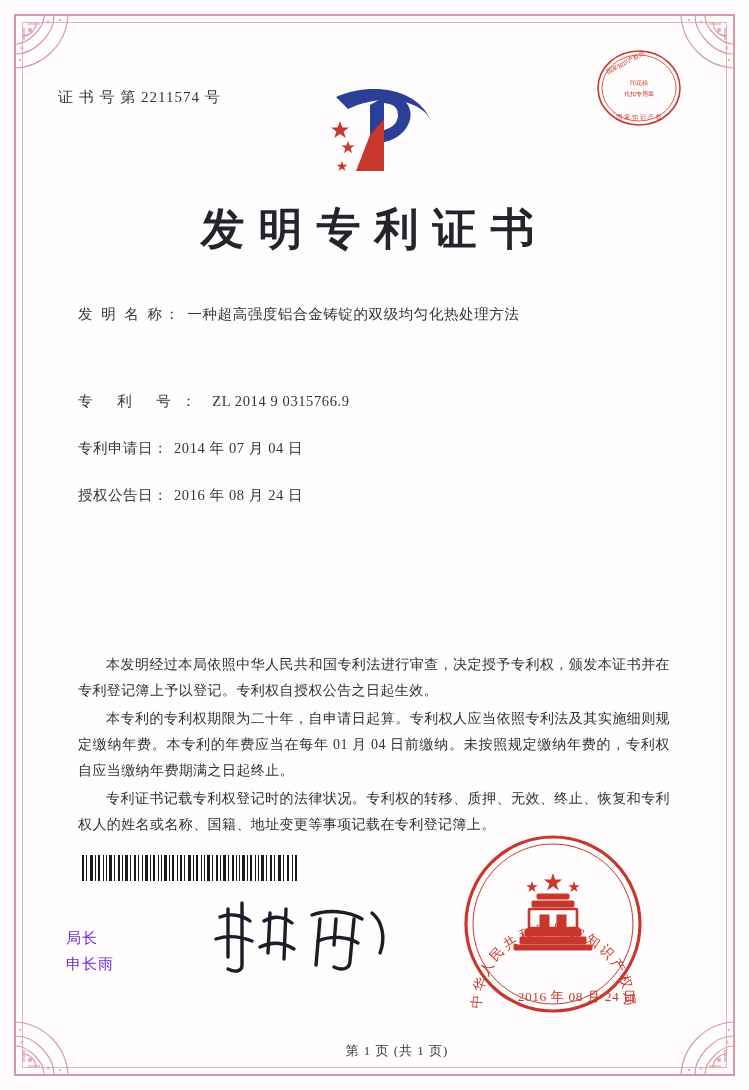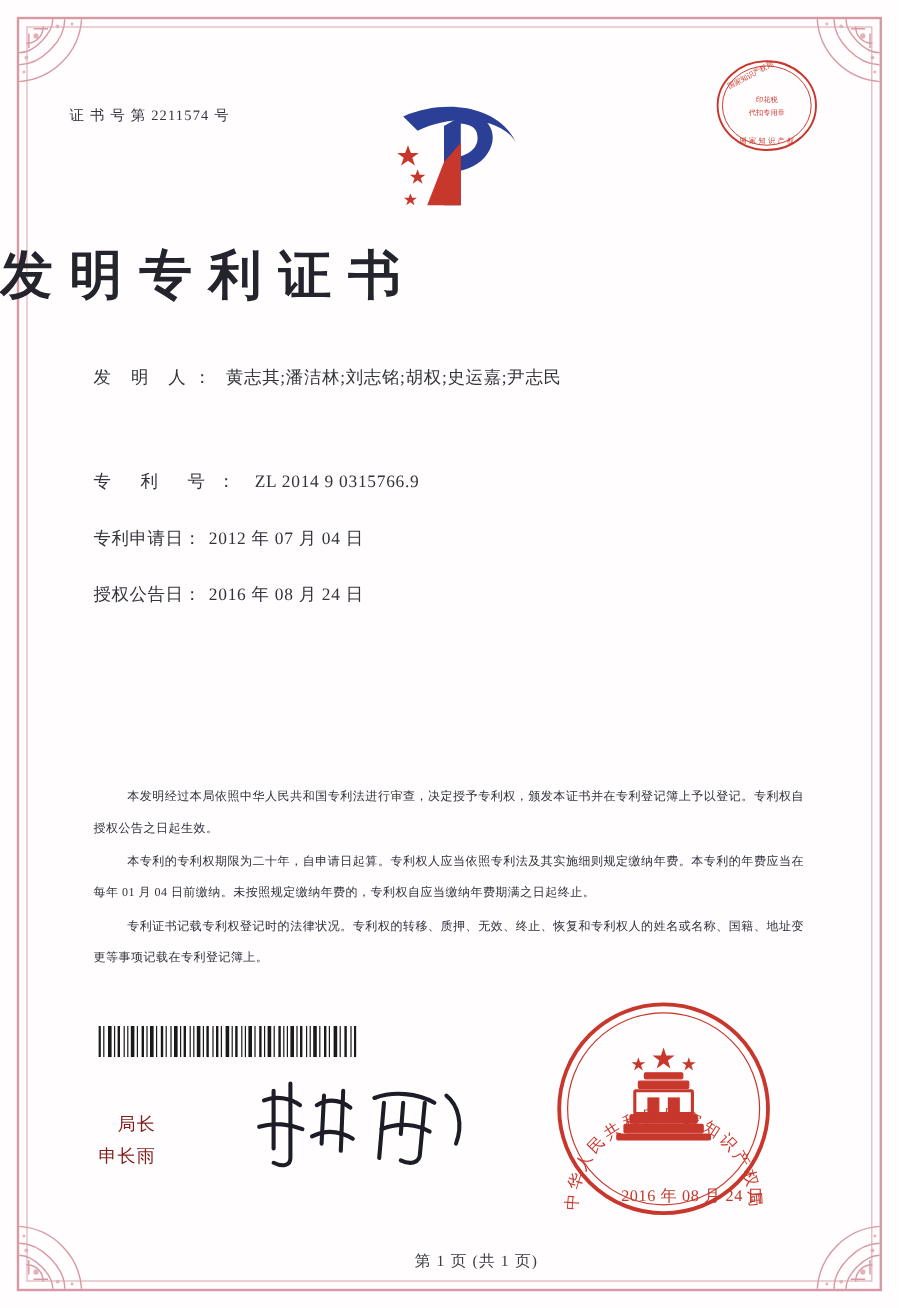--- a/index.html
+++ b/index.html
@@ -43,41 +43,42 @@
   .corner svg { display:block; }
   .c-tl { left: 14px; top: 14px; }
   .c-tr { right: 14px; top: 14px; transform: scaleX(-1); }
   .c-bl { left: 14px; bottom: 14px; transform: scaleY(-1); }
   .c-br { right: 14px; bottom: 14px; transform: scale(-1,-1); }
 
   
   .cert-no {
     position: absolute;
     left: 58px; top: 88px;
-    font-size: 12px;
+    font-size: 15px;
     letter-spacing: 1px;
     color: #35353d;
     white-space: nowrap;
   }
 
   .logo {
     position: absolute;
     left: 318px; top: 75px;
     width: 120px; height: 110px;
   }
 
   .seal-top {
     position: absolute;
     right: 62px; top: 40px;
     width: 96px; height: 96px;
   }
 
   .title {
     position: absolute;
     left: 0; right: 0; top: 200px;
+    text-align: center;
     font-size: 44px;
     font-weight: bold;
     letter-spacing: 14px;
     color: #24242c;
     font-family: "DejaVu Serif", "Liberation Serif", serif;
   }
 
   
   .fields {
     position: absolute;
@@ -101,47 +102,46 @@
   .field-value {
     margin-left: 6px;
     letter-spacing: 0.6px;
   }
 
   
   .body-text {
     position: absolute;
     left: 78px; top: 652px;
     width: 592px;
-    font-size: 10px;
+    font-size: 14px;
     line-height: 26px;
     color: #30303a;
     text-align: justify;
     letter-spacing: 0.4px;
   }
   .body-text p {
     margin: 0 0 2px 0;
     text-indent: 28px;
   }
 
   
   .barcode {
     position: absolute;
     left: 82px; top: 855px;
     width: 215px; height: 26px;
   }
 
   
   .sig-label {
     position: absolute;
-    left: 82px; top: 925px;
+    left: 66px; top: 925px;
     font-size: 15px;
     line-height: 26px;
     letter-spacing: 1px;
-    color: #7f1d1d;
-    text-align: right;
+    color: #6d28d9;
   }
   .sig-hand {
     position: absolute;
     left: 208px; top: 895px;
     width: 190px; height: 85px;
   }
 
   
   .seal-main {
     position: absolute;
@@ -282,30 +282,30 @@
         <text x="48" y="56" text-anchor="middle">代扣专用章</text>
         <text x="48" y="79" text-anchor="middle">国 家 知 识 产 权</text>
       </g>
     </svg>
   </div>
 
   <div class="title">发明专利证书</div>
 
   <div class="fields">
     <div class="field-row">
-      <span class="field-label sp1">发 明 人：</span>
-      <span class="field-value">黄志其;潘洁林;刘志铭;胡权;史运嘉;尹志民</span>
+      <span class="field-label sp3">发 明 名 称：</span>
+      <span class="field-value">一种超高强度铝合金铸锭的双级均匀化热处理方法</span>
     </div>
     <div class="field-row">
       <span class="field-label sp2">专 利 号：</span>
       <span class="field-value">ZL 2014 9 0315766.9</span>
     </div>
     <div class="field-row">
       <span class="field-label">专利申请日：</span>
-      <span class="field-value">2012 年 07 月 04 日</span>
+      <span class="field-value">2014 年 07 月 04 日</span>
     </div>
     <div class="field-row">
       <span class="field-label">授权公告日：</span>
       <span class="field-value">2016 年 08 月 24 日</span>
     </div>
   </div>
 
   <div class="body-text">
     <p>本发明经过本局依照中华人民共和国专利法进行审查，决定授予专利权，颁发本证书并在专利登记簿上予以登记。专利权自授权公告之日起生效。</p>
     <p>本专利的专利权期限为二十年，自申请日起算。专利权人应当依照专利法及其实施细则规定缴纳年费。本专利的年费应当在每年 01 月 04 日前缴纳。未按照规定缴纳年费的，专利权自应当缴纳年费期满之日起终止。</p>

